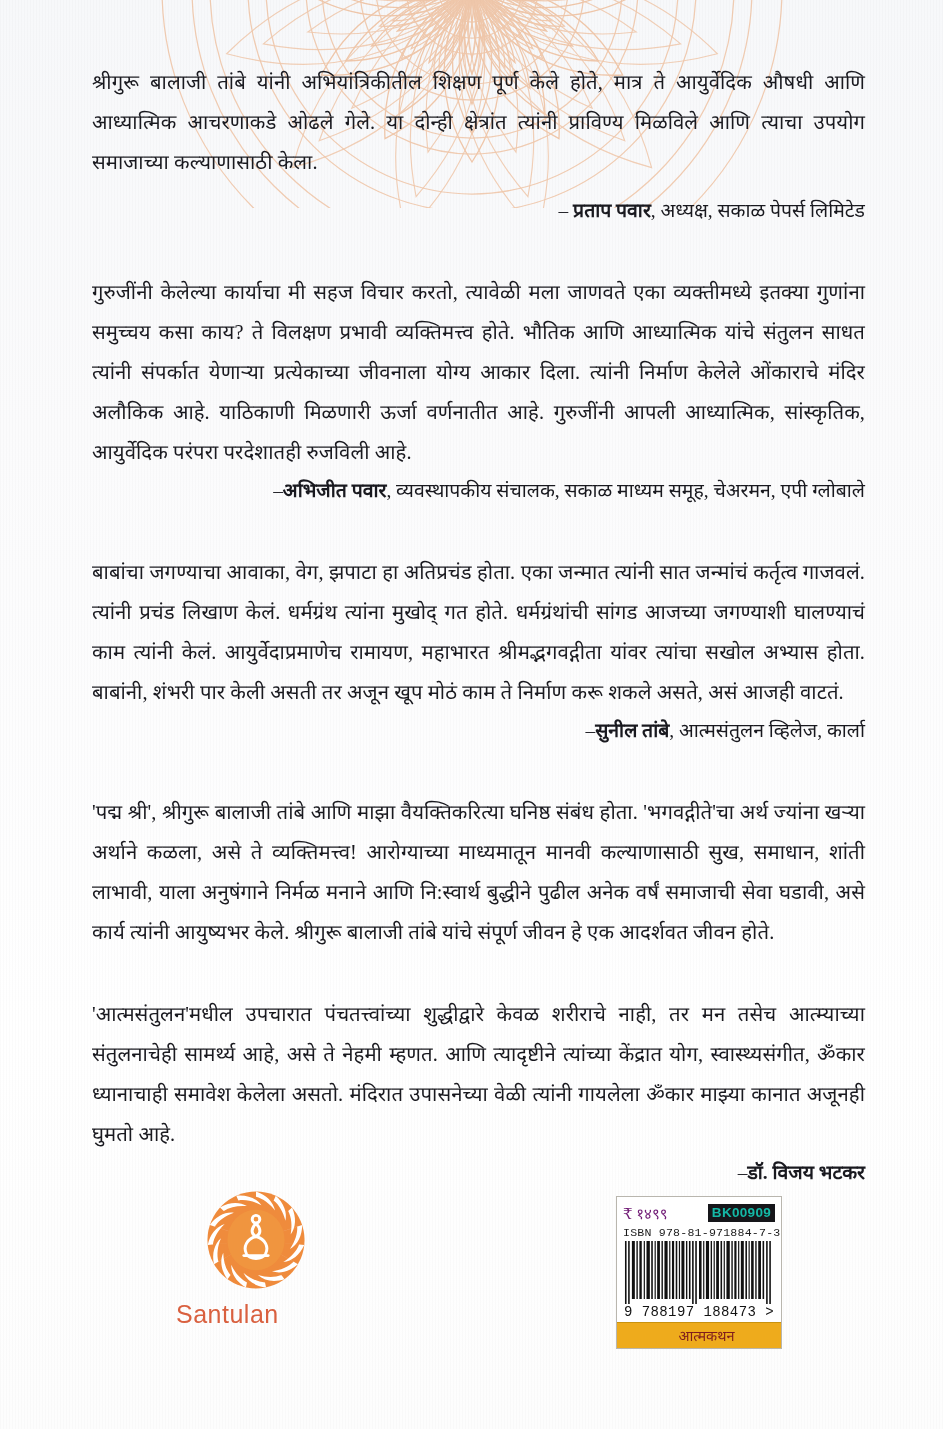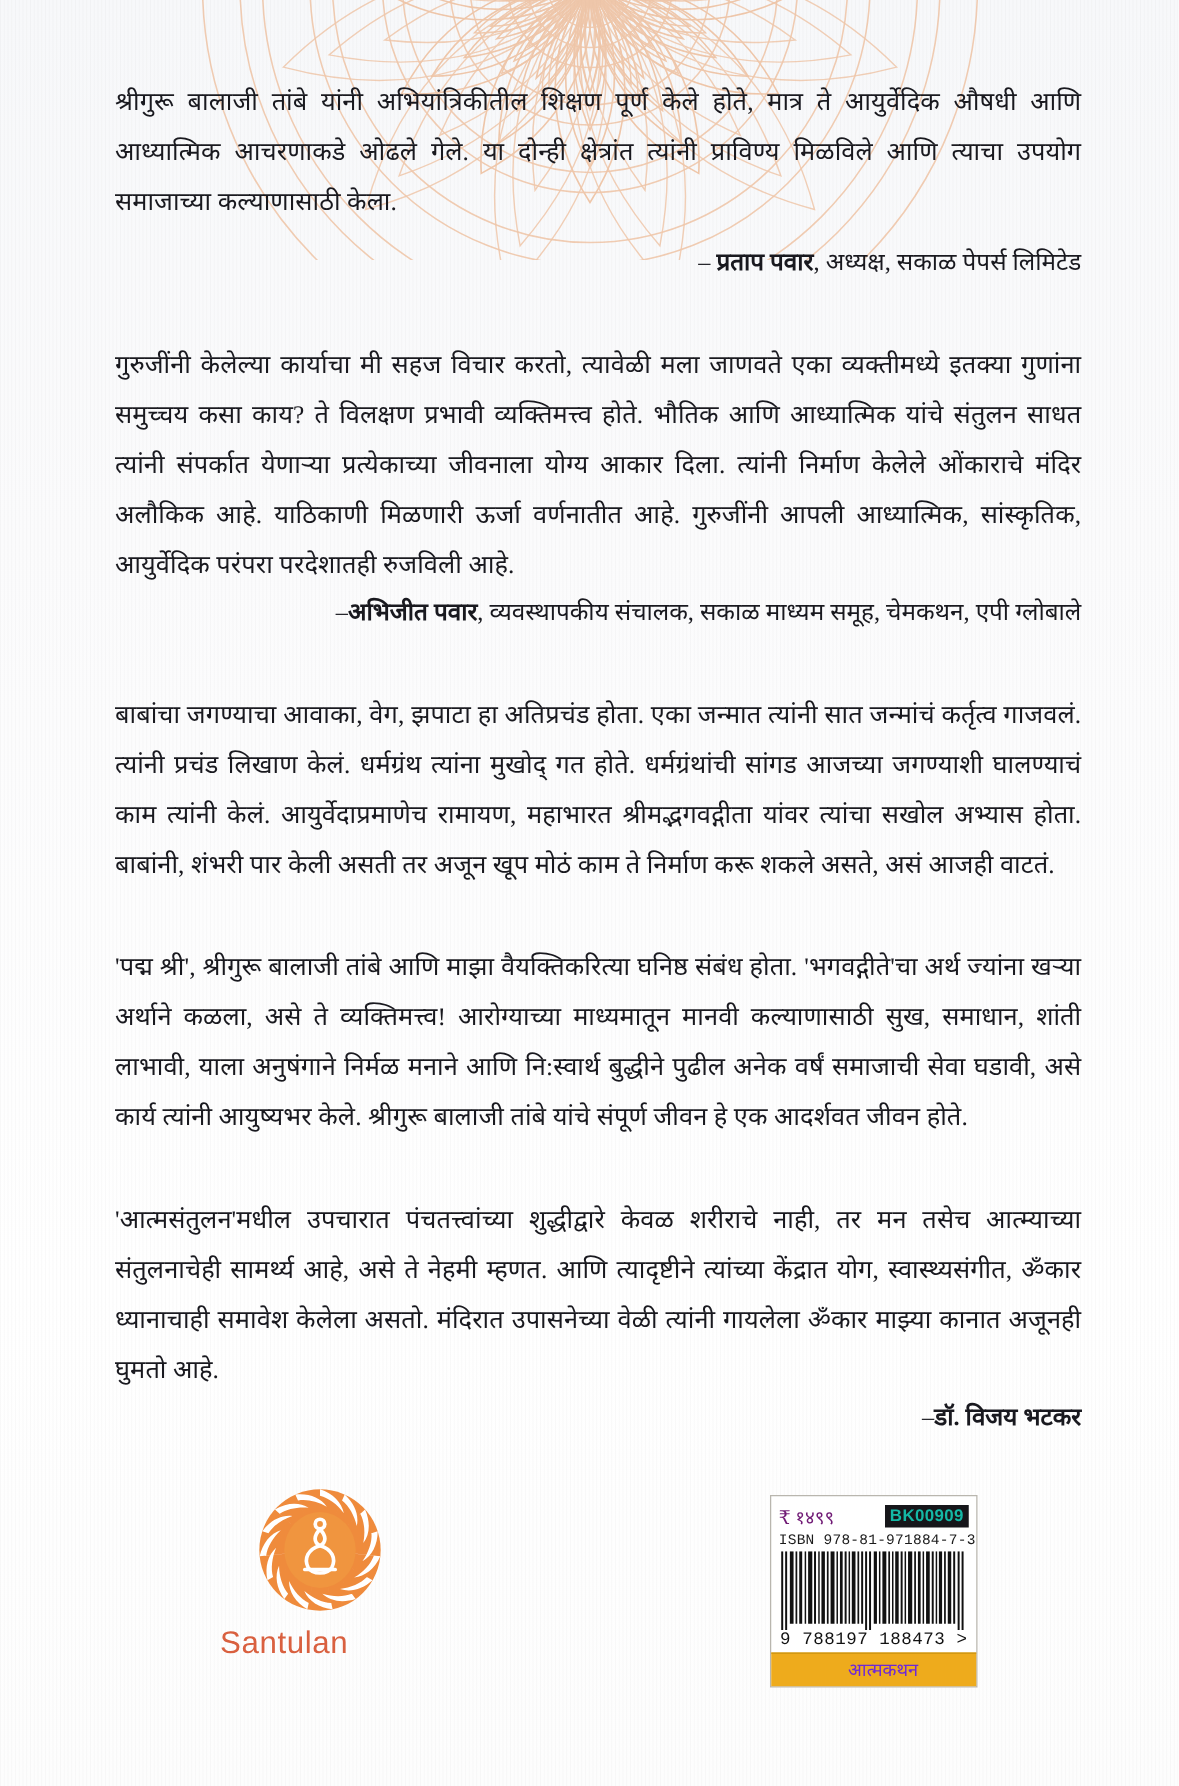--- a/index.html
+++ b/index.html
@@ -144,21 +144,21 @@
     color: #121212;
     padding: 0 1px 2px 1px;
     letter-spacing: 0.4px;
   }
   .bc-band {
     background: #eeab1c;
     border-top: 1px solid #c9920f;
     text-align: center;
     font-family: "Liberation Serif", "DejaVu Serif", serif;
     font-size: 14.5px;
-    color: #6d28d9;
+    color: #7f1d1d;
     padding: 2px 0 3px 15px;
     margin: 0 -6px;
   }
 </style>
 </head>
 <body>
 
 <div class="page">
 
   <div class="mandala-wrap">
@@ -255,27 +255,28 @@
     <div class="quote-block">
       <p class="quote-body">श्रीगुरू बालाजी तांबे यांनी अभियांत्रिकीतील शिक्षण पूर्ण केले होते, मात्र ते आयुर्वेदिक औषधी आणि आध्यात्मिक आचरणाकडे ओढले गेले. या दोन्ही क्षेत्रांत त्यांनी प्राविण्य मिळविले आणि त्याचा उपयोग समाजाच्या कल्याणासाठी केला.</p>
       <div class="gap-1"></div>
       <p class="quote-attrib"><span>– </span><span class="attrib-name">प्रताप पवार</span><span>, अध्यक्ष, सकाळ पेपर्स लिमिटेड</span></p>
     </div>
 
     <div class="gap-2"></div>
 
     <div class="quote-block">
       <p class="quote-body">गुरुजींनी केलेल्या कार्याचा मी सहज विचार करतो, त्यावेळी मला जाणवते एका व्यक्तीमध्ये इतक्या गुणांना समुच्चय कसा काय? ते विलक्षण प्रभावी व्यक्तिमत्त्व होते. भौतिक आणि आध्यात्मिक यांचे संतुलन साधत त्यांनी संपर्कात येणाऱ्या प्रत्येकाच्या जीवनाला योग्य आकार दिला. त्यांनी निर्माण केलेले ओंकाराचे मंदिर अलौकिक आहे. याठिकाणी मिळणारी ऊर्जा वर्णनातीत आहे. गुरुजींनी आपली आध्यात्मिक, सांस्कृतिक, आयुर्वेदिक परंपरा परदेशातही रुजविली आहे.</p>
-      <p class="quote-attrib"><span>–</span><span class="attrib-name">अभिजीत पवार</span><span>, व्यवस्थापकीय संचालक, सकाळ माध्यम समूह, चेमकथन, एपी ग्लोबाले</span></p>
+      <p class="quote-attrib"><span>–</span><span class="attrib-name">अभिजीत पवार</span><span>, व्यवस्थापकीय संचालक, सकाळ माध्यम समूह, चेअरमन, एपी ग्लोबाले</span></p>
     </div>
 
     <div class="gap-2"></div>
 
     <div class="quote-block">
       <p class="quote-body">बाबांचा जगण्याचा आवाका, वेग, झपाटा हा अतिप्रचंड होता. एका जन्मात त्यांनी सात जन्मांचं कर्तृत्व गाजवलं. त्यांनी प्रचंड लिखाण केलं. धर्मग्रंथ त्यांना मुखोद् गत होते. धर्मग्रंथांची सांगड आजच्या जगण्याशी घालण्याचं काम त्यांनी केलं. आयुर्वेदाप्रमाणेच रामायण, महाभारत श्रीमद्भगवद्गीता यांवर त्यांचा सखोल अभ्यास होता. बाबांनी, शंभरी पार केली असती तर अजून खूप मोठं काम ते निर्माण करू शकले असते, असं आजही वाटतं.</p>
+      <p class="quote-attrib"><span>–</span><span class="attrib-name">सुनील तांबे</span><span>, आत्मसंतुलन व्हिलेज, कार्ला</span></p>
     </div>
 
     <div class="gap-2"></div>
 
     <div class="quote-block">
       <p class="quote-body">'पद्म श्री', श्रीगुरू बालाजी तांबे आणि माझा वैयक्तिकरित्या घनिष्ठ संबंध होता.  'भगवद्गीते'चा अर्थ ज्यांना खऱ्या अर्थाने कळला, असे ते व्यक्तिमत्त्व! आरोग्याच्या माध्यमातून मानवी कल्याणासाठी सुख, समाधान, शांती लाभावी, याला अनुषंगाने निर्मळ मनाने आणि नि:स्वार्थ बुद्धीने पुढील अनेक वर्षं समाजाची सेवा घडावी, असे कार्य त्यांनी आयुष्यभर केले. श्रीगुरू बालाजी तांबे यांचे संपूर्ण जीवन हे एक आदर्शवत जीवन होते.</p>
     </div>
 
     <div class="gap-2"></div>
 

